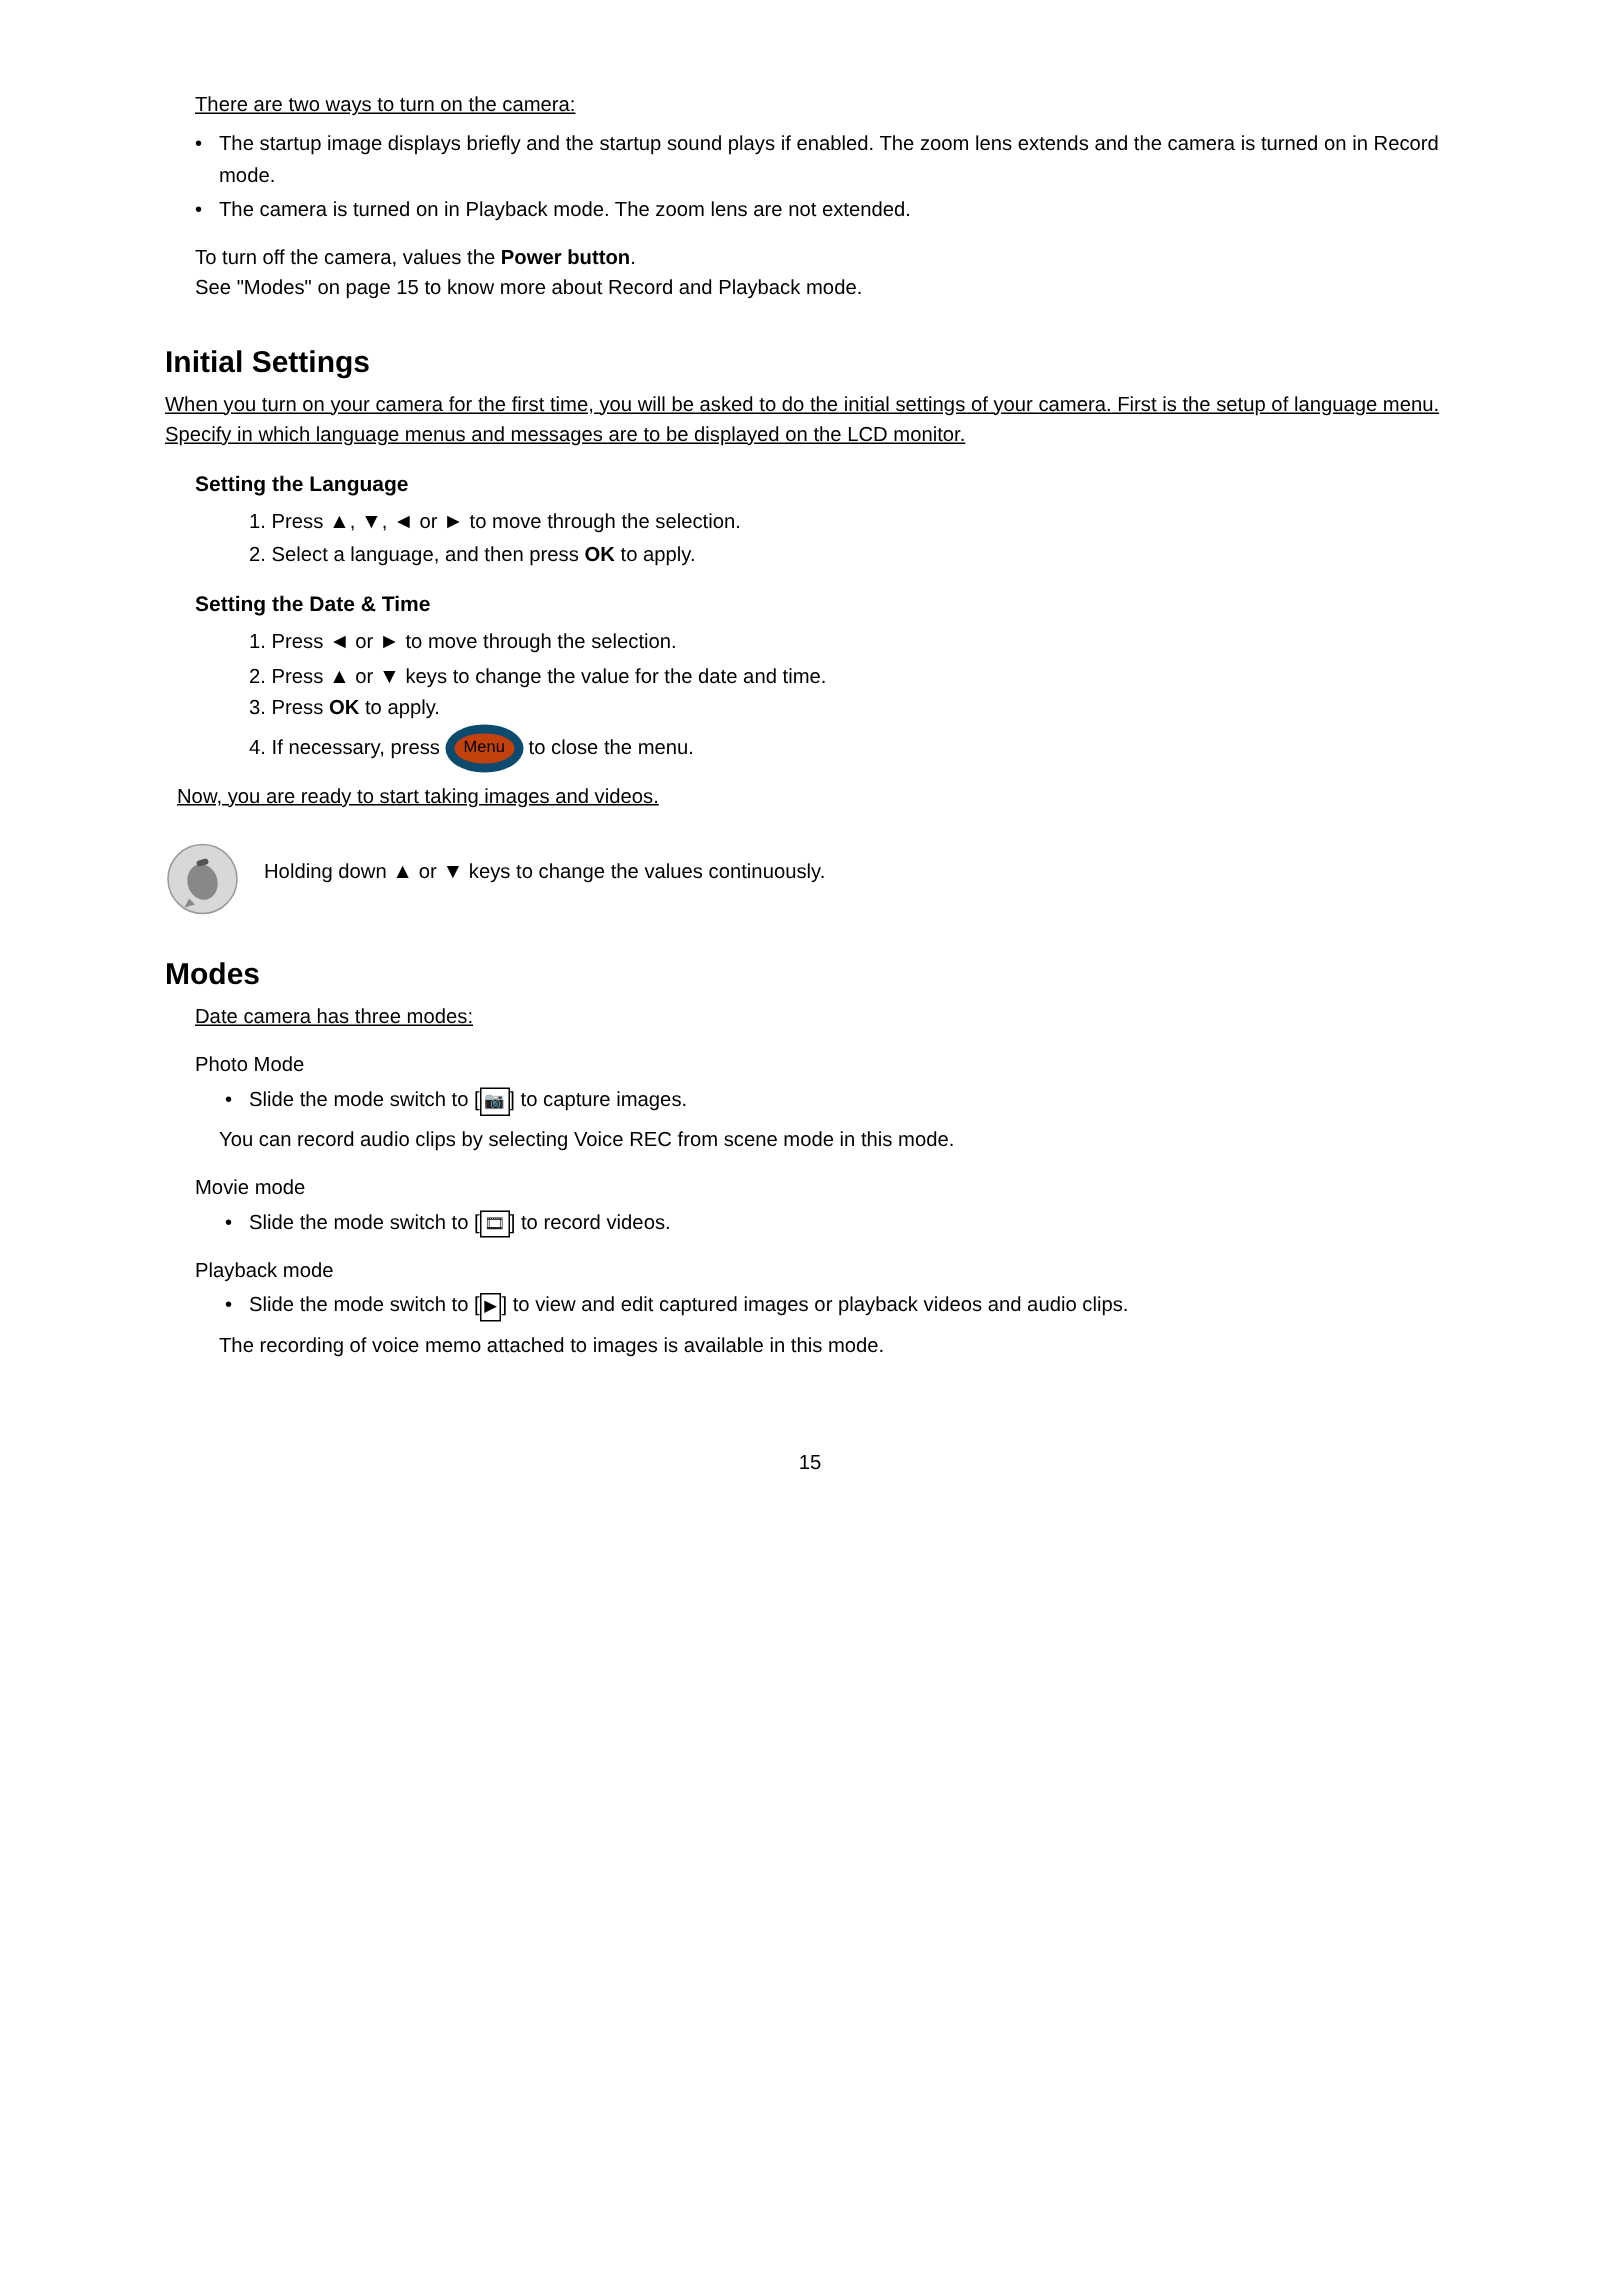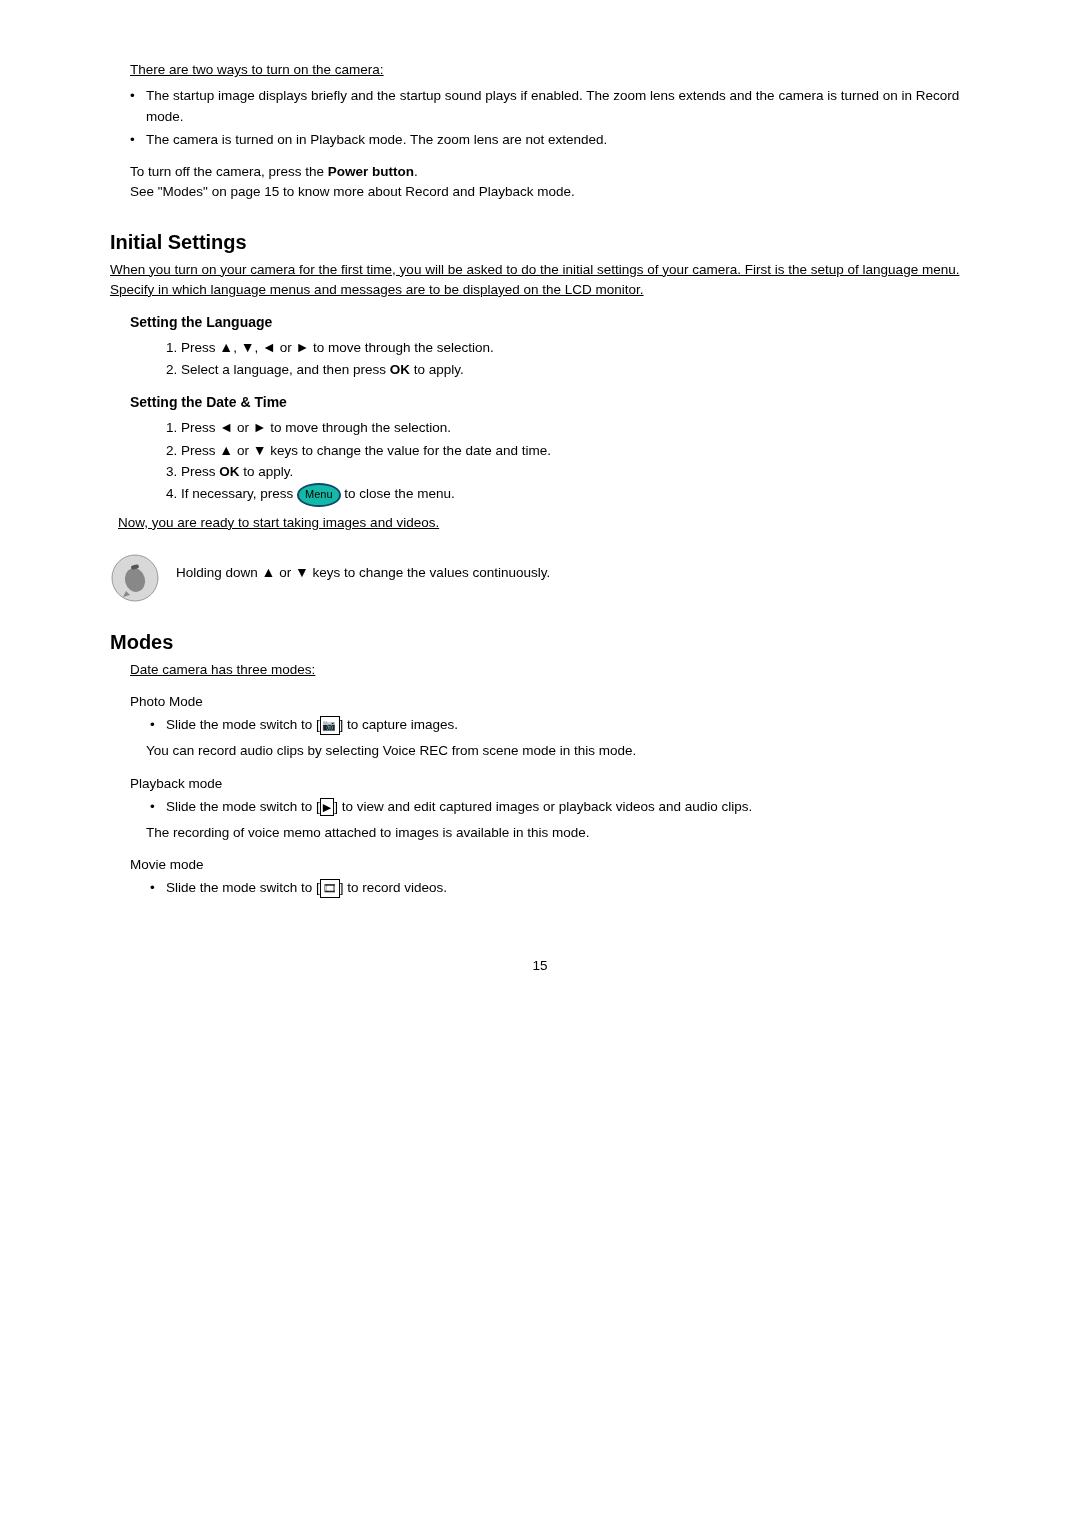--- a/index.html
+++ b/index.html
@@ -114,46 +114,46 @@
       margin-bottom: 14px;
     }
 
     .mode-label {
       font-size: 13.5px;
       margin-bottom: 4px;
     }
 
     .menu-button {
       display: inline-block;
-      border: 2px solid #0c4a6e;
+      border: 6px solid #0c4a6e;
       border-radius: 50%;
       padding: 1px 6px;
       font-size: 11px;
       vertical-align: middle;
-      background: #14b8a6;
+      background: #c2410c;
     }
 
     .arrow-symbol {
       font-size: 14px;
       font-weight: bold;
     }
   </style>
 </head>
 <body>
 
 <div class="page">
 
   <div class="section">
     <p class="intro-text" style="margin-left:20px;">There are two ways to turn on the camera:</p>
     <ul class="bullet-list">
       <li>The startup image displays briefly and the startup sound plays if enabled. The zoom lens extends and the camera is turned on in Record mode.</li>
       <li>The camera is turned on in Playback mode. The zoom lens are not extended.</li>
     </ul>
     <div class="power-off-note">
-      <span>To turn off the camera, press the </span><strong>Power button</strong><span>.</span>
+      <span>To turn off the camera, values the </span><strong>Power button</strong><span>.</span>
       <br>
       <span>See "Modes" on page 15 to know more about Record and Playback mode.</span>
     </div>
   </div>
 
   <div class="section">
     <h2 class="section-title">Initial Settings</h2>
     <p class="intro-text">When you turn on your camera for the first time, you will be asked to do the initial settings of your camera. First is the setup of language menu. Specify in which language menus and messages are to be displayed on the LCD monitor.</p>
 
     <div style="margin-left:20px;">
@@ -212,34 +212,34 @@
       <p class="mode-label">Photo Mode</p>
       <ul class="bullet-list">
         <li>
           Slide the mode switch to [<span style="display:inline-block;border:1px solid #000;padding:0 2px;font-size:11px;">📷</span>] to capture images.
         </li>
       </ul>
       <p style="font-size:13.5px; margin-left:16px; line-height:1.5;">You can record audio clips by selecting Voice REC from scene mode in this mode.</p>
     </div>
 
     <div class="mode-group" style="margin-left:20px; margin-top:10px;">
+      <p class="mode-label">Movie mode</p>
+      <ul class="bullet-list">
+        <li>
+          Slide the mode switch to [<span style="display:inline-block;border:1px solid #000;padding:0 2px;font-size:11px;">🎞</span>] to record videos.
+        </li>
+      </ul>
+    </div>
+
+    <div class="mode-group" style="margin-left:20px; margin-top:10px;">
       <p class="mode-label">Playback mode</p>
       <ul class="bullet-list">
         <li>
           Slide the mode switch to [<span style="display:inline-block;border:1px solid #000;padding:0 2px;font-size:11px;">▶</span>] to view and edit captured images or playback videos and audio clips.
         </li>
       </ul>
       <p style="font-size:13.5px; margin-left:16px; line-height:1.5;">The recording of voice memo attached to images is available in this mode.</p>
     </div>
-
-    <div class="mode-group" style="margin-left:20px; margin-top:10px;">
-      <p class="mode-label">Movie mode</p>
-      <ul class="bullet-list">
-        <li>
-          Slide the mode switch to [<span style="display:inline-block;border:1px solid #000;padding:0 2px;font-size:11px;">🎞</span>] to record videos.
-        </li>
-      </ul>
-    </div>
   </div>
 
   <div class="page-number">15</div>
 
 </div>
 
 </body></html>

